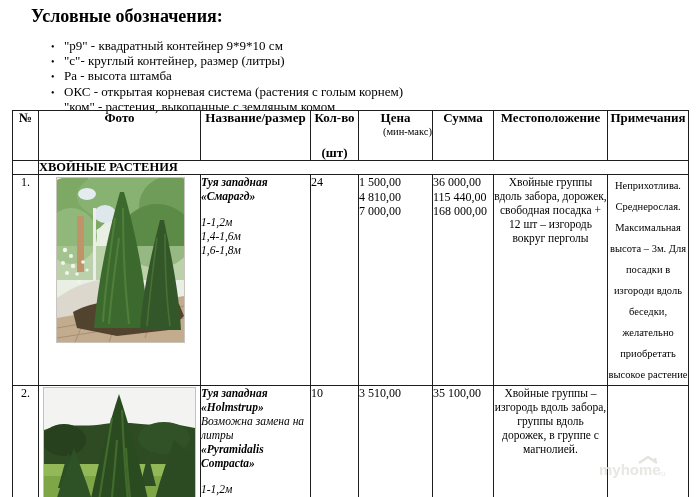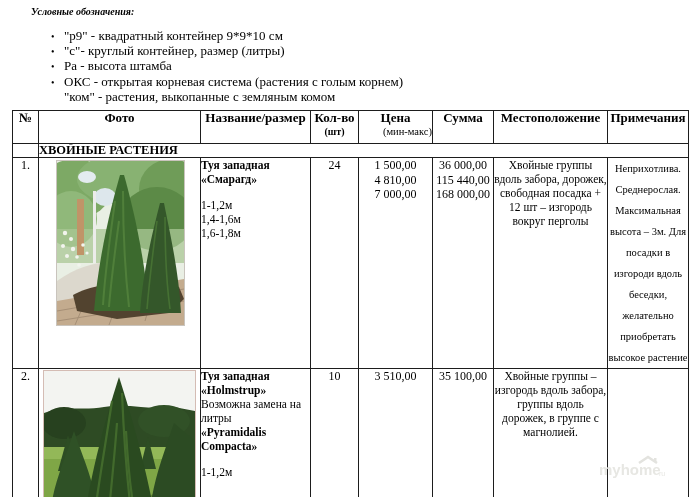--- a/index.html
+++ b/index.html
@@ -2,41 +2,41 @@
 <html><head>
 <meta charset="utf-8">
 <style>
   html,body{margin:0;padding:0;}
   body{
     width:700px;height:497px;position:relative;overflow:hidden;
     background:#ffffff;font-family:"Liberation Serif", serif;color:#000;
   }
   
   .legend{position:absolute;left:31px;top:6px;width:620px;}
-  .legend-title{font-weight:bold;font-size:10px;font-style:italic;}
+  .legend-title{font-weight:bold;font-size:18px;}
   .legend ul{list-style:none;margin:11px 0 0 0;padding:0;}
   .legend li{font-size:13px;line-height:15.2px;padding-left:33px;position:relative;}
   .legend li::before{content:"•";position:absolute;left:20px;top:1px;font-size:10px;}
   .legend .cont{font-size:13px;line-height:15.2px;padding-left:33px;}
   
   table.price{
     position:absolute;left:12px;top:110px;border-collapse:collapse;table-layout:fixed;
     width:676px;
   }
   table.price td{border:1px solid #1d1d1d;vertical-align:top;padding:0;overflow:hidden;}
   .hdr{text-align:center;font-weight:bold;font-size:13px;line-height:14px;padding-top:2px;}
-  .hdr .sub{font-size:10px;font-weight:bold;}
+  .hdr .sub{font-size:13px;font-weight:bold;margin-top:21px;}
   .hdr .sub-sm{font-size:10.5px;font-weight:normal;text-align:right;}
   .section-cell{font-weight:bold;font-size:12.5px;line-height:13px;padding:0 0 0 4px;vertical-align:middle;margin-left:24px;}
   .rownum{text-align:center;font-size:12px;padding-top:2px;}
-  .name-cell{font-size:11.5px;line-height:14px;padding:3px 3px 0 4px;}
+  .name-cell{font-size:11.5px;line-height:14px;padding:3px 3px 0 4px;font-style:italic;}
   .name-bold{font-weight:bold;}
   .spacer{height:12px;}
   .pre{white-space:pre-line;}
-  .num-cell{text-align:center;font-size:12px;line-height:14.5px;}
+  .num-cell{font-size:12px;line-height:14.5px;}
   .loc-cell{text-align:center;font-size:11.5px;line-height:14px;padding-left:4px;padding-right:4px;}
   .notes-cell{text-align:center;font-size:10.5px;line-height:21px;padding-left:3px;padding-right:3px;}
   .pt-r1{padding-top:42px;}
   .pt-r1n{padding-top:37px;}
   .pt-r2{padding-top:37px;}
   .pt-r2l{padding-top:16px;}
   .photo-wrap1{margin:2px 0 0 17px;width:127px;height:164px;border:1px solid #c9c4bd;}
   .photo-wrap2{margin:1px 0 0 4px;width:151px;height:166px;border:1px solid #d4bcb4;}
   .photo-wrap1 svg,.photo-wrap2 svg{display:block;}
   

